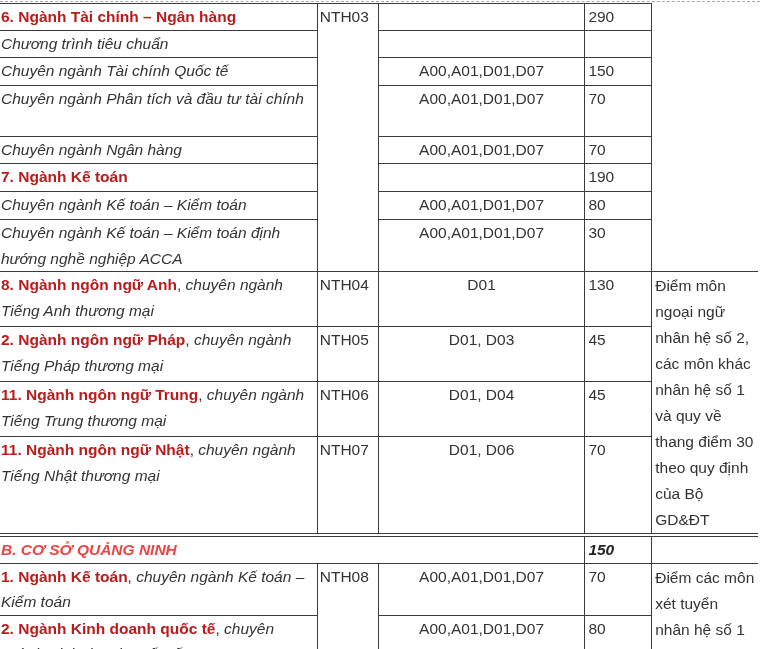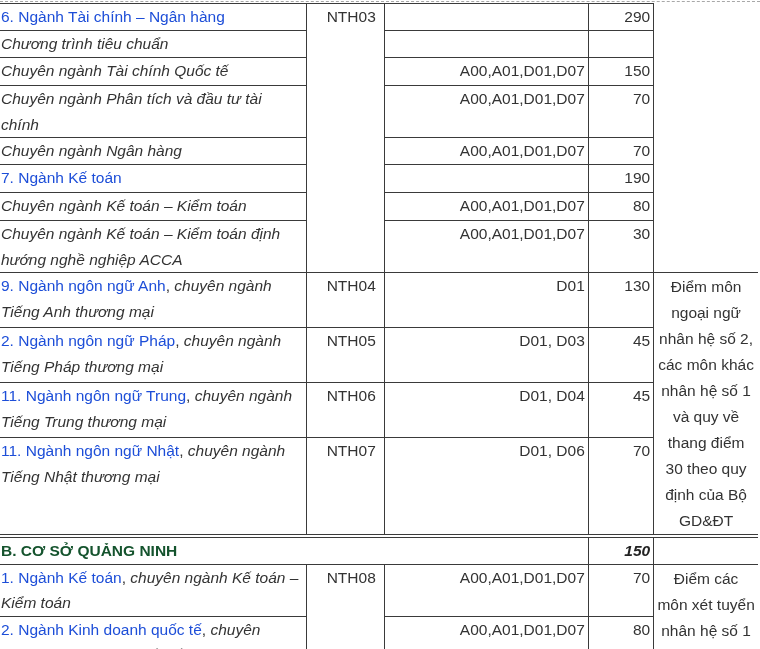--- a/index.html
+++ b/index.html
@@ -3,28 +3,28 @@
 <meta charset="utf-8">
 <style>
   html, body { margin: 0; padding: 0; background: #ffffff; }
   body { width: 760px; height: 649px; overflow: hidden; position: relative;
          font-family: "Liberation Sans", sans-serif; color: #333333; font-size: 15.5px; }
   .dash-top { position: absolute; left: 0; top: 1px; width: 760px; height: 0;
               border-top: 1px dashed #a8a8a8; }
   table { position: absolute; left: -2px; top: 3px; border-collapse: collapse; table-layout: fixed; }
   td { border: 1.5px solid #3a3a3a; padding: 0 3px 0 3px; vertical-align: top; line-height: 25.5px; }
   td.c-name { width: 314px; text-align: left; padding-left: 2px; }
-  td.c-code { width: 55px; text-align: left; padding-left: 20px; }
-  td.c-comb { width: 200px; text-align: right; }
-  td.c-quota { width: 60px; text-align: right; }
-  td.c-note { width: 100px; text-align: center; line-height: 26px; border-right: none; }
-  .bold { font-weight: normal; color: #1d4ed8; text-align: center; }
+  td.c-code { width: 55px; text-align: left; padding-left: 2px; }
+  td.c-comb { width: 200px; text-align: center; }
+  td.c-quota { width: 60px; text-align: left; }
+  td.c-note { width: 100px; line-height: 26px; border-right: none; }
+  .bold { font-weight: bold; color: #b91c1c; text-align: center; }
   .ital { font-style: italic; text-align: right; }
   tr.sec-sep td { border-top: 4px double #3a3a3a; }
-  .sec-title { font-weight: bold; color: #14532d; }
+  .sec-title { font-style: italic; font-weight: bold; color: #ef4444; }
   .italbold { font-style: italic; font-weight: bold; color: #222; }
   td.open-right { border-right: none; border-top: none; }
 </style>
 </head>
 <body>
 
 <div class="dash-top"></div>
 
 <table>
 
@@ -66,21 +66,21 @@
     <td class="c-comb"><span>A00,A01,D01,D07</span></td>
     <td class="c-quota"><span>80</span></td>
   </tr>
   <tr style="height:51px">
     <td class="c-name"><span class="ital">Chuyên ngành Kế toán – Kiểm toán định hướng nghề nghiệp ACCA</span></td>
     <td class="c-comb"><span>A00,A01,D01,D07</span></td>
     <td class="c-quota"><span>30</span></td>
   </tr>
 
   <tr style="height:51px">
-    <td class="c-name"><span class="bold">9. Ngành ngôn ngữ Anh</span><span>, </span><span class="ital">chuyên ngành Tiếng Anh thương mại</span></td>
+    <td class="c-name"><span class="bold">8. Ngành ngôn ngữ Anh</span><span>, </span><span class="ital">chuyên ngành Tiếng Anh thương mại</span></td>
     <td class="c-code"><span>NTH04</span></td>
     <td class="c-comb"><span>D01</span></td>
     <td class="c-quota"><span>130</span></td>
     <td class="c-note" rowspan="4" style="padding-top:1px;"><span>Điểm  môn ngoại ngữ nhân hệ số 2, các môn khác nhân hệ số 1 và quy về thang điểm 30 theo quy định của Bộ GD&amp;ĐT</span></td>
   </tr>
   <tr style="height:50px">
     <td class="c-name"><span class="bold">2. Ngành ngôn ngữ Pháp</span><span>, </span><span class="ital">chuyên ngành Tiếng Pháp thương mại</span></td>
     <td class="c-code"><span>NTH05</span></td>
     <td class="c-comb"><span>D01, D03</span></td>
     <td class="c-quota"><span>45</span></td>

